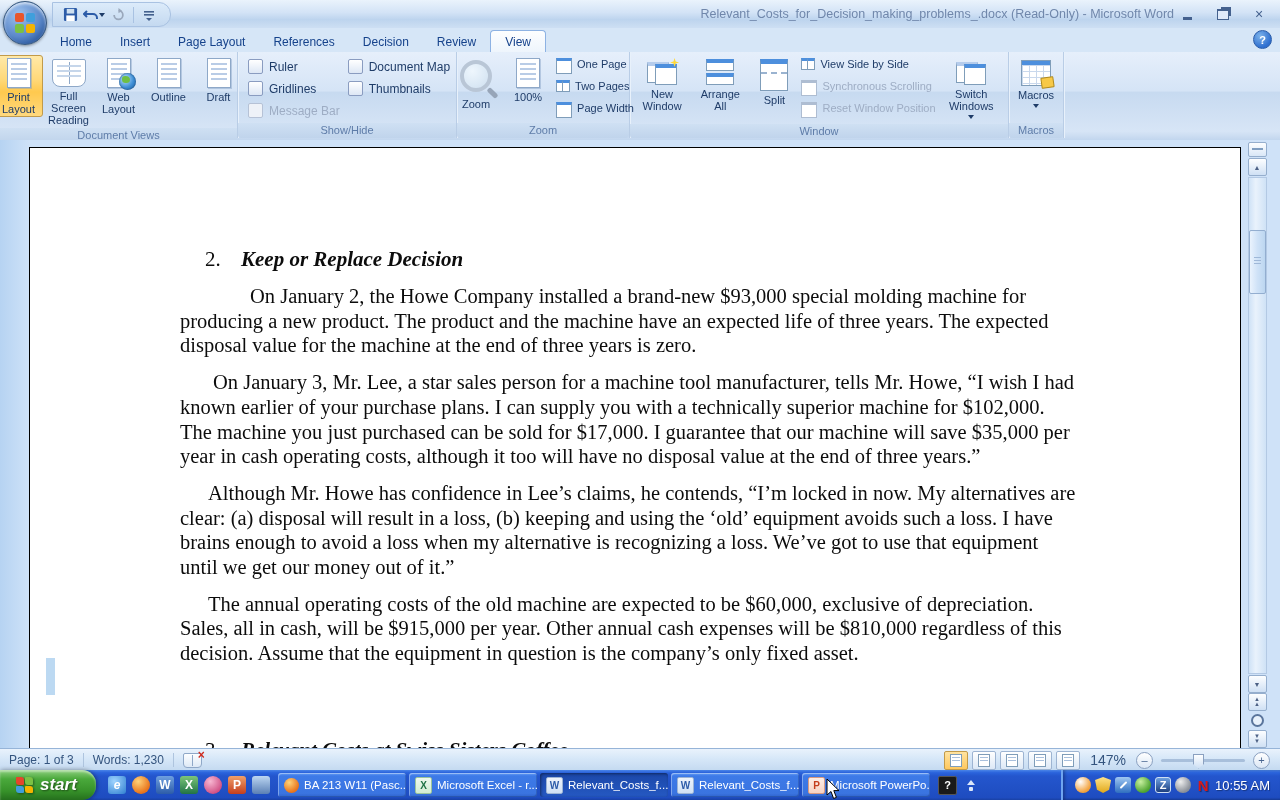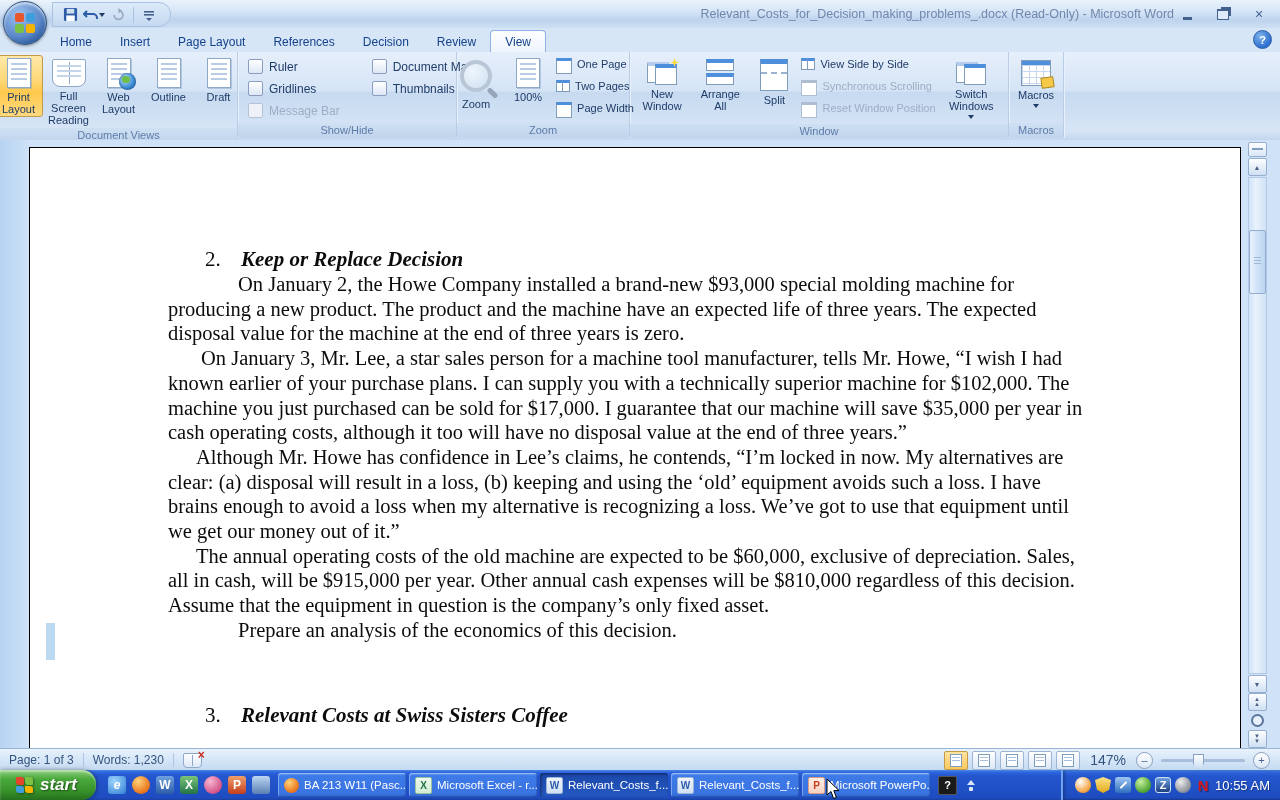--- a/index.html
+++ b/index.html
@@ -79,31 +79,31 @@
   .imacro{width:28px;height:24px;margin:3px auto 3px;background:#fff;border:1px solid #7f9db9;position:relative;
     background-image:repeating-linear-gradient(90deg,#c9d8ec 0 1px,transparent 1px 7px),repeating-linear-gradient(#c9d8ec 0 1px,transparent 1px 6px);
     background-position:0 4px}
   .imacro::before{content:"";position:absolute;left:0;right:0;top:0;height:4px;background:#4d8fdd}
   .imacro::after{content:"";position:absolute;right:-4px;bottom:-3px;width:11px;height:9px;background:#f7c948;border:1px solid #b08a1e;border-radius:1px;transform:rotate(-8deg)}
   .mi{width:14px;height:12px;background:#fff;border:1px solid #7f9db9;border-top:3px solid #4d8fdd;flex:none}
   .mi.dis{border-color:#aebdd2;border-top-color:#aebdd2}
   .mi2{width:14px;height:12px;flex:none;position:relative}
   .mi2 i{position:absolute;top:0;bottom:0;width:6px;background:#fff;border:1px solid #7f9db9;border-top:3px solid #4d8fdd}
   .mi2 i:first-child{left:0}.mi2 i:last-child{right:0}
-  .chkcols{display:flex;gap:32px;padding:4px 6px}
+  .chkcols{display:flex;gap:8px;padding:4px 6px}
   .chkcol{display:flex;flex-direction:column;gap:7px}
   .chkrow{display:flex;align-items:center;gap:6px;font-size:12px;color:#1f3c68;white-space:nowrap}
   .cb{width:13px;height:13px;border:1px solid #8a9cc0;background:linear-gradient(#fff,#dde7f5);border-radius:2px;flex:none}
   .chkrow.disabled .cb{border-color:#b6c2d6;background:#eef2f8}
 
   
   .docarea{position:absolute;top:140px;left:0;right:0;height:608px;background:linear-gradient(90deg,#b6d3f2,#cfe2f8 30px);overflow:hidden}
   .page{position:absolute;left:29px;top:7px;width:1212px;bottom:-4px;background:#fff;
     border:1px solid #000;box-sizing:border-box;padding:99px 152px 0 138px;position:absolute}
-  .page p{margin:0;font-family:"Liberation Serif",serif;font-size:20.5px;line-height:24.7px;color:#0c0c0c}
+  .page p{margin:12px;font-family:"Liberation Serif",serif;font-size:20.5px;line-height:24.7px;color:#0c0c0c}
   .pi70{text-indent:70px}.pi33{text-indent:33px}.pi28{text-indent:28px}
   .h2line{font-family:"Liberation Serif",serif;font-size:21px;line-height:25px;color:#0c0c0c;margin-left:37px}
   .hnum{display:inline-block;width:36px}
   .htitle{font-weight:bold;font-style:italic}
   .spacer{height:60px;position:relative}
   .selmark{position:absolute;left:-122px;top:-20px;width:9px;height:37px;background:#bcd9f2}
 
   
   .vscroll{position:absolute;top:0;bottom:0;right:14px;width:18px;display:flex;flex-direction:column;align-items:center}
   .sc-top{width:17px;height:13px;margin:2px 0 1px;background:linear-gradient(#fdfeff,#d9e7f7);border:1px solid #95aecd;border-radius:2px;position:relative}
@@ -426,21 +426,20 @@
 
 <div class="docarea">
   <div class="page">
     <div class="h2line">
       <span class="hnum">2.</span><span class="htitle">Keep or Replace Decision</span>
     </div>
     <p class="pi70">On January 2, the Howe Company installed a brand-new $93,000 special molding machine for producing a new product. The product and the machine have an expected life of three years. The expected disposal value for the machine at the end of three years is zero.</p>
     <p class="pi33">On January 3, Mr. Lee, a star sales person for a machine tool manufacturer, tells Mr. Howe, “I wish I had known earlier of your purchase plans. I can supply you with a technically superior machine for $102,000. The machine you just purchased can be sold for $17,000. I guarantee that our machine will save $35,000 per year in cash operating costs, although it too will have no disposal value at the end of three years.”</p>
     <p class="pi28">Although Mr. Howe has confidence in Lee’s claims, he contends, “I’m locked in now. My alternatives are clear: (a) disposal will result in a loss, (b) keeping and using the ‘old’ equipment avoids such a loss. I have brains enough to avoid a loss when my alternative is recognizing a loss. We’ve got to use that equipment until we get our money out of it.”</p>
     <p class="pi28">The annual operating costs of the old machine are expected to be $60,000, exclusive of depreciation. Sales, all in cash, will be $915,000 per year. Other annual cash expenses will be $810,000 regardless of this decision. Assume that the equipment in question is the company’s only fixed asset.</p>
-    <p class="pi70">Prepare an analysis of the economics of this decision.</p>
     <div class="spacer">
       <div class="selmark"></div>
     </div>
     <div class="h2line">
       <span class="hnum">3.</span><span class="htitle">Relevant Costs at Swiss Sisters Coffee</span>
     </div>
   </div>
 
   <div class="vscroll">
     <div class="sc-top"></div>

